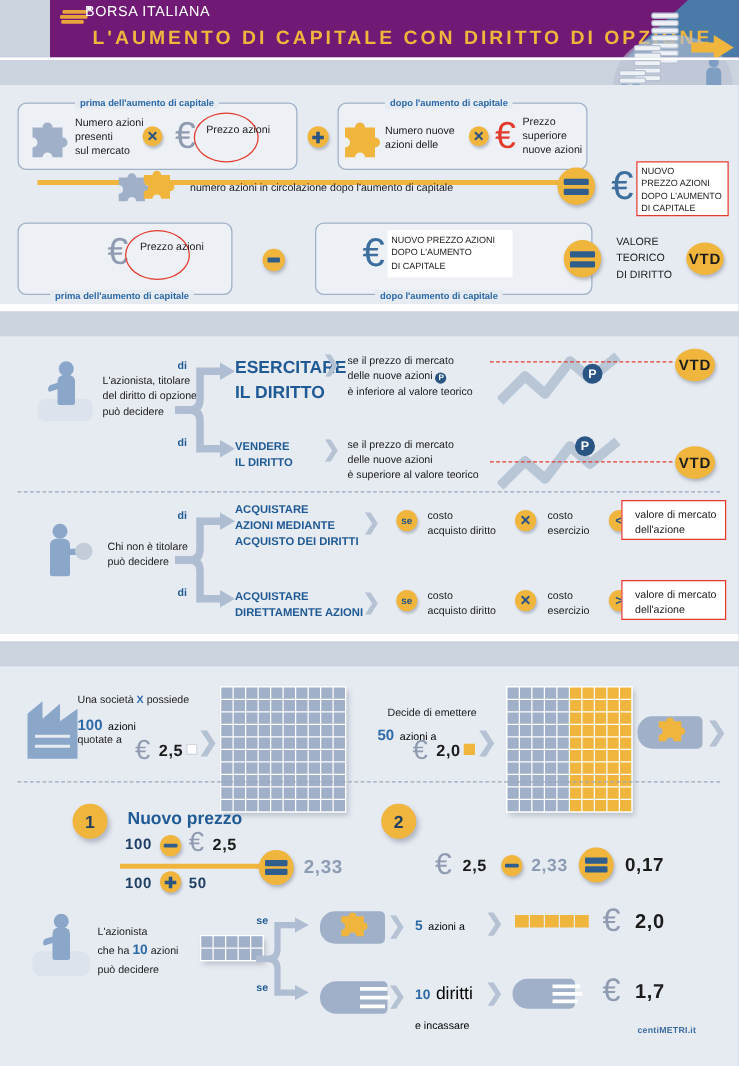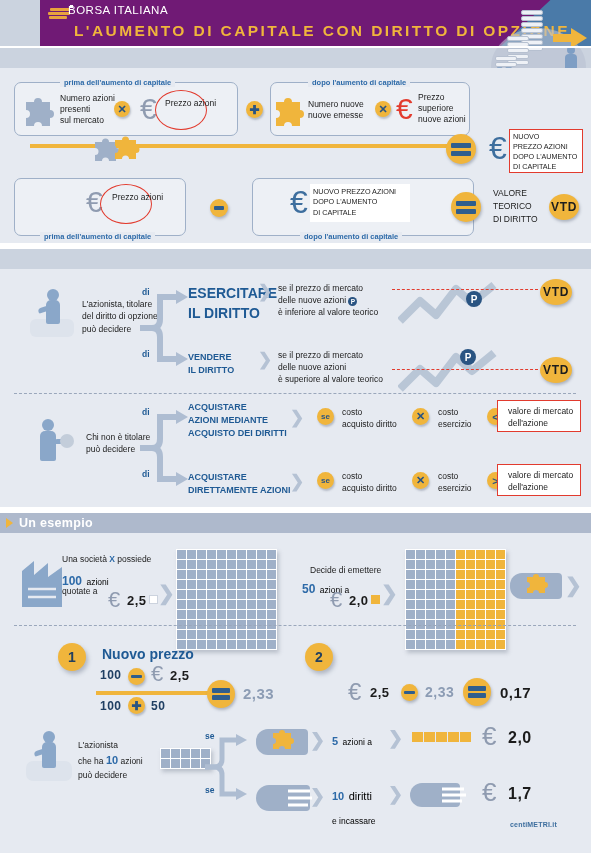--- a/index.html
+++ b/index.html
@@ -233,21 +233,21 @@
     <div class="rbox" style="left:270px;top:14px;width:200px;height:54px;"></div>
     <div class="boxlabel" style="left:308px;top:10px;">dopo l'aumento di capitale</div>
 
     <div class="puzzle" style="left:272px;top:26px;width:34px;height:32px;">
       <svg class="pz" viewBox="0 0 34 32">
           <path d="M4 8h8a4 4 0 1 1 8 0h8v8a4 4 0 1 1 0 8v8h-8a4 4 0 1 0-8 0H4v-8a4 4 0 1 0 0-8z" fill="#f0b53c"></path>
         </svg>
     </div>
     <div class="lbl" style="left:308px;top:31px;">
       <span>Numero nuove</span><br>
-      <span>nuove emesse</span>
+      <span>azioni delle</span>
     </div>
     <div class="opc x" style="left:375px;top:33px;width:16px;height:16px;"></div>
     <div class="euro" style="left:396px;top:26px;font-size:30px;color:#e23b2e;">€</div>
     <div class="lbl" style="left:418px;top:24px;">
       <span>Prezzo</span><br>
       <span>superiore</span><br>
       <span>nuove azioni</span>
     </div>
 
     <div class="yellowline" style="left:30px;top:76px;width:418px;"></div>
@@ -255,20 +255,21 @@
     <div class="puzzle" style="left:92px;top:68px;width:30px;height:26px;">
       <svg class="pz" viewBox="0 0 30 26">
           <path d="M3 6h7a3.5 3.5 0 1 1 7 0h7v6a3.5 3.5 0 1 1 0 7v6h-7a3.5 3.5 0 1 0-7 0H3v-6a3.5 3.5 0 1 0 0-7z" fill="#9fb0c8"></path>
         </svg>
     </div>
     <div class="puzzle" style="left:112px;top:66px;width:30px;height:26px;">
       <svg class="pz" viewBox="0 0 30 26">
           <path d="M3 6h7a3.5 3.5 0 1 1 7 0h7v6a3.5 3.5 0 1 1 0 7v6h-7a3.5 3.5 0 1 0-7 0H3v-6a3.5 3.5 0 1 0 0-7z" fill="#f0b53c"></path>
         </svg>
     </div>
+    <div class="lbl" style="left:152px;top:77px;font-size:8.5px;">numero azioni in circolazione dopo l'aumento di capitale</div>
 
     <div class="eqc" style="left:446px;top:66px;width:30px;height:30px;">
       <i class="a"></i>
         <i class="b"></i>
     </div>
     <div class="euro" style="left:489px;top:64px;font-size:32px;color:#3d6e9e;">€</div>
     <div class="redbox" style="left:509px;top:61px;width:74px;height:44px;"></div>
     <div class="lbl cap" style="left:513px;top:64px;font-size:7.2px;line-height:1.38;">
       <span>NUOVO</span><br>
       <span>PREZZO AZIONI</span><br>
@@ -424,24 +425,20 @@
       <span>costo</span><br><span>esercizio</span>
     </div>
     <div class="opc" style="left:487px;top:203px;width:17px;height:17px;font-size:11px;">&gt;</div>
     <div class="redbox" style="left:497px;top:195px;width:84px;height:32px;"></div>
     <div class="lbl" style="left:508px;top:200px;line-height:1.42;">
       <span>valore di mercato</span><br><span>dell'azione</span>
     </div>
   </div>
 
   <div class="white-strip" style="top:507px;height:6px;"></div>
-  <div class="secbar gray" style="top:513px;">
-    <div class="arw"></div>
-    <div class="txt">Un esempio</div>
-  </div>
 
   <div class="panel" style="left:0;top:533px;width:591px;height:320px;">
 
     <svg style="position:absolute;left:18px;top:22px;" width="46" height="56">
       <path d="M4 16 L16 6 L16 20 L30 8 L30 22 L44 12 L44 52 L4 52 Z" fill="#8aa7c9"></path>
       <path d="M10 34 H38" stroke="#e6eaf1" stroke-width="2.5"></path>
       <path d="M10 42 H38" stroke="#e6eaf1" stroke-width="2.5"></path>
     </svg>
 
     <div class="lbl" style="left:62px;top:20px;line-height:1.6;">
@@ -775,21 +772,21 @@
     <div class="euro" style="left:482px;top:190px;font-size:26px;">€</div>
     <div class="bignum" style="left:508px;top:196px;font-size:16px;">2,0</div>
 
     <div class="hand" style="left:256px;top:252px;width:54px;height:26px;border-radius:14px 4px 4px 14px;"></div>
     <svg style="position:absolute;left:286px;top:250px;" width="30" height="28">
       <path d="M2 8 h22 M2 15 h24 M2 22 h20" stroke="#ffffff" stroke-width="3"></path>
     </svg>
     <div class="chev" style="left:310px;top:252px;font-size:18px;">❯</div>
     <div style="position:absolute;left:332px;top:250px;line-height:1.5;">
       <span class="blue-txt" style="font-size:11px;font-weight:bold;">10</span>
-      <span style="font-size:11px;">diritti</span><br>
+      <span style="font-size:14px;">diritti</span><br>
       <span style="font-size:8.5px;">e incassare</span>
     </div>
     <div class="chev" style="left:388px;top:250px;font-size:18px;">❯</div>
     <div class="hand" style="left:410px;top:250px;width:50px;height:24px;"></div>
     <svg style="position:absolute;left:440px;top:249px;" width="30" height="26">
       <path d="M2 7 h22 M2 13 h24 M2 19 h20" stroke="#ffffff" stroke-width="3"></path>
     </svg>
     <div class="euro" style="left:482px;top:246px;font-size:26px;">€</div>
     <div class="bignum" style="left:508px;top:252px;font-size:16px;">1,7</div>
 

